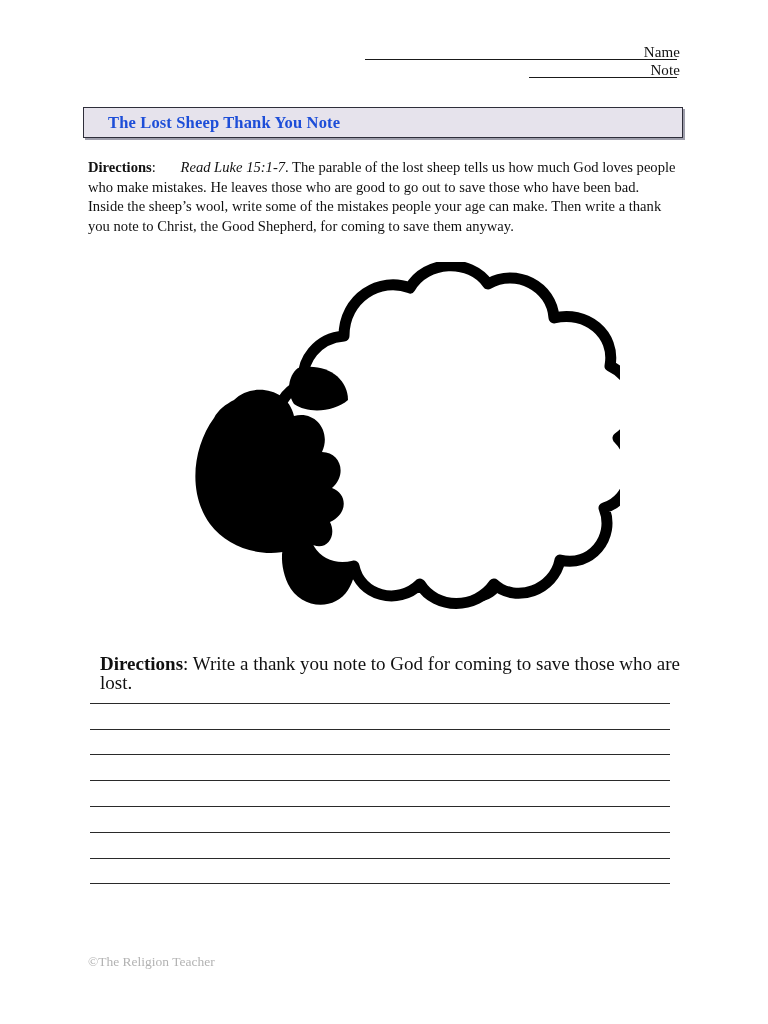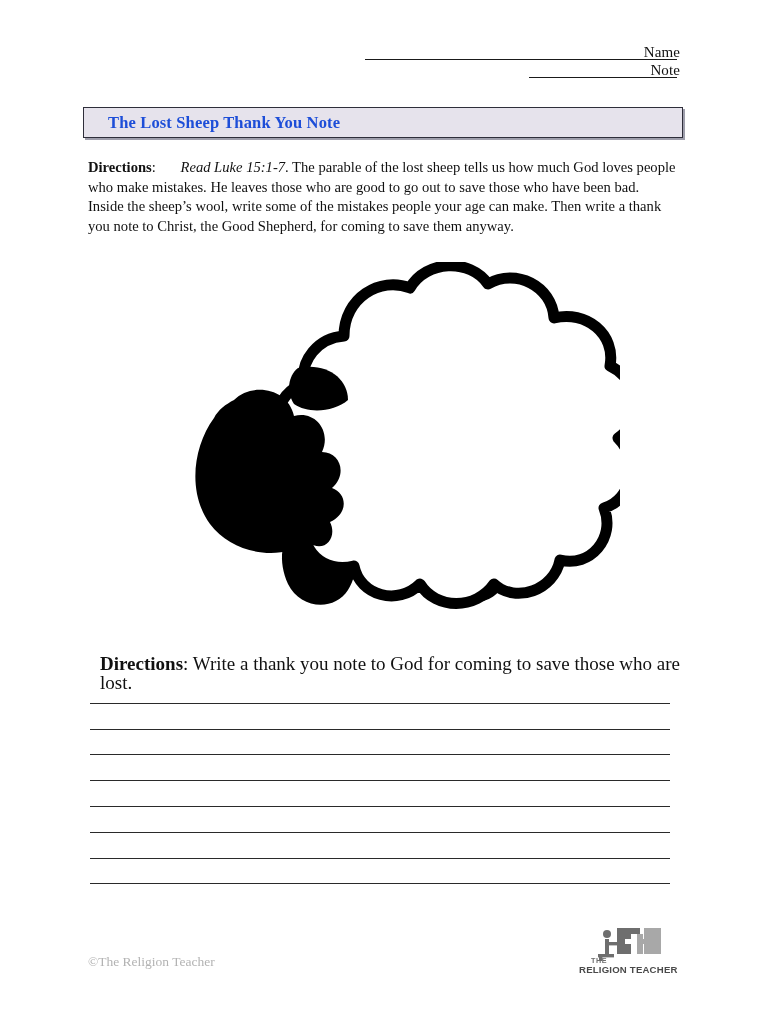--- a/index.html
+++ b/index.html
@@ -206,38 +206,14 @@
     <div class="write-line"></div>
     <div class="write-line"></div>
     <div class="write-line"></div>
     <div class="write-line"></div>
     <div class="write-line"></div>
     <div class="write-line"></div>
   </div>
 
   <div class="copyright">©The Religion Teacher</div>
 
-  <div class="logo">
-    <svg viewBox="0 0 108 50" xmlns="http://www.w3.org/2000/svg" aria-hidden="true">
-
-      <g>
-        <rect x="41" y="3" width="23" height="26" fill="#6e6e6e"></rect>
-        <rect x="55" y="9" width="6" height="20" fill="#ffffff"></rect>
-        <rect x="49" y="14" width="18" height="5" fill="#ffffff"></rect>
-        <rect x="68" y="3" width="17" height="26" fill="#a8a8a8"></rect>
-        <rect x="61" y="9" width="6" height="20" fill="#a8a8a8"></rect>
-        <rect x="63" y="14" width="6" height="5" fill="#a8a8a8"></rect>
-      </g>
-
-      <g fill="#6e6e6e">
-        <circle cx="31" cy="9" r="4"></circle>
-        <rect x="29" y="14" width="4" height="16"></rect>
-        <rect x="29" y="17" width="13" height="3.4"></rect>
-        <rect x="22" y="29" width="16" height="3.4"></rect>
-        <rect x="23" y="29" width="3.4" height="7"></rect>
-      </g>
-
-      <text x="15" y="38" font-family="'Liberation Sans', sans-serif" font-size="7.2" font-weight="bold" fill="#6e6e6e" letter-spacing="0.6">THE</text>
-      <text x="3" y="47.5" font-family="'Liberation Sans', sans-serif" font-size="9.6" font-weight="bold" fill="#4a4a4a" letter-spacing="0.2">RELIGION TEACHER</text>
-    </svg>
-  </div>
 
 </div>
 
 </body></html>

